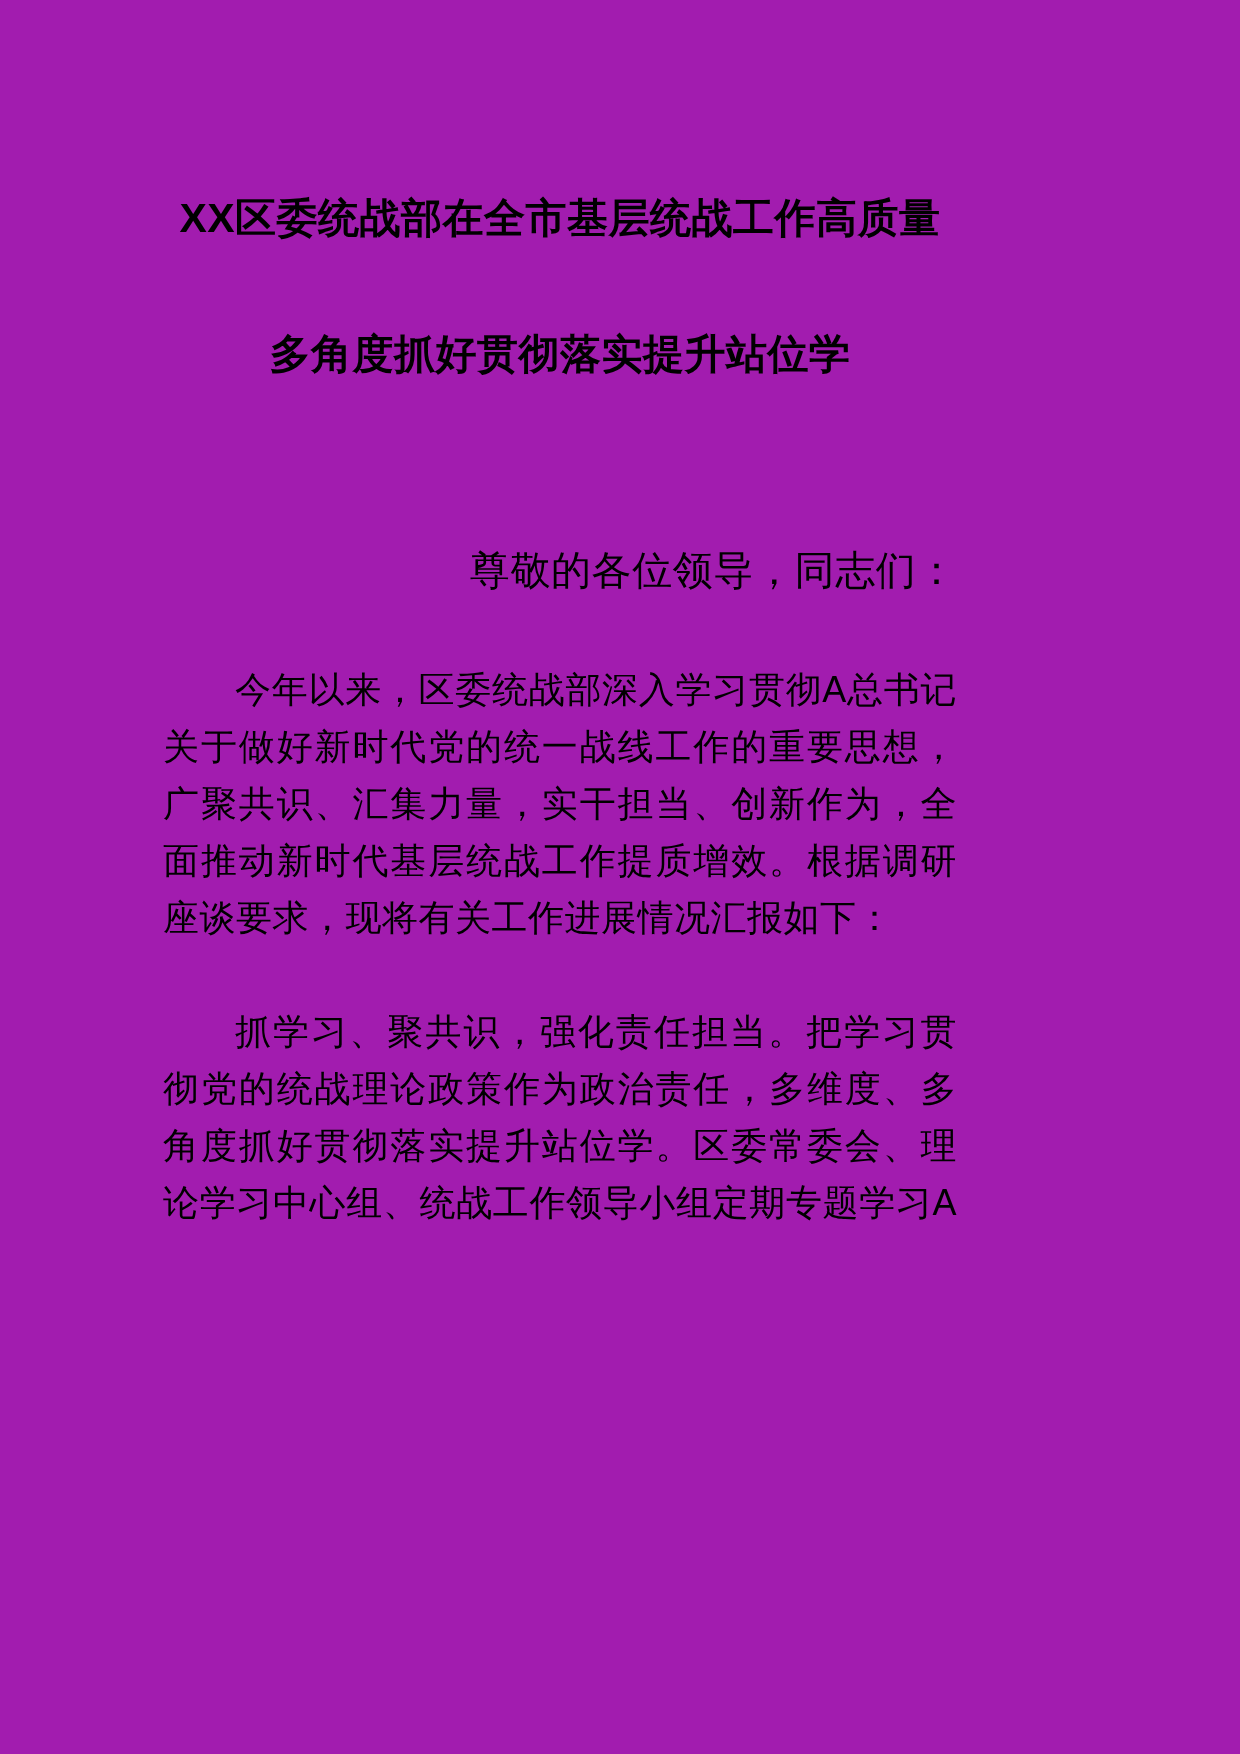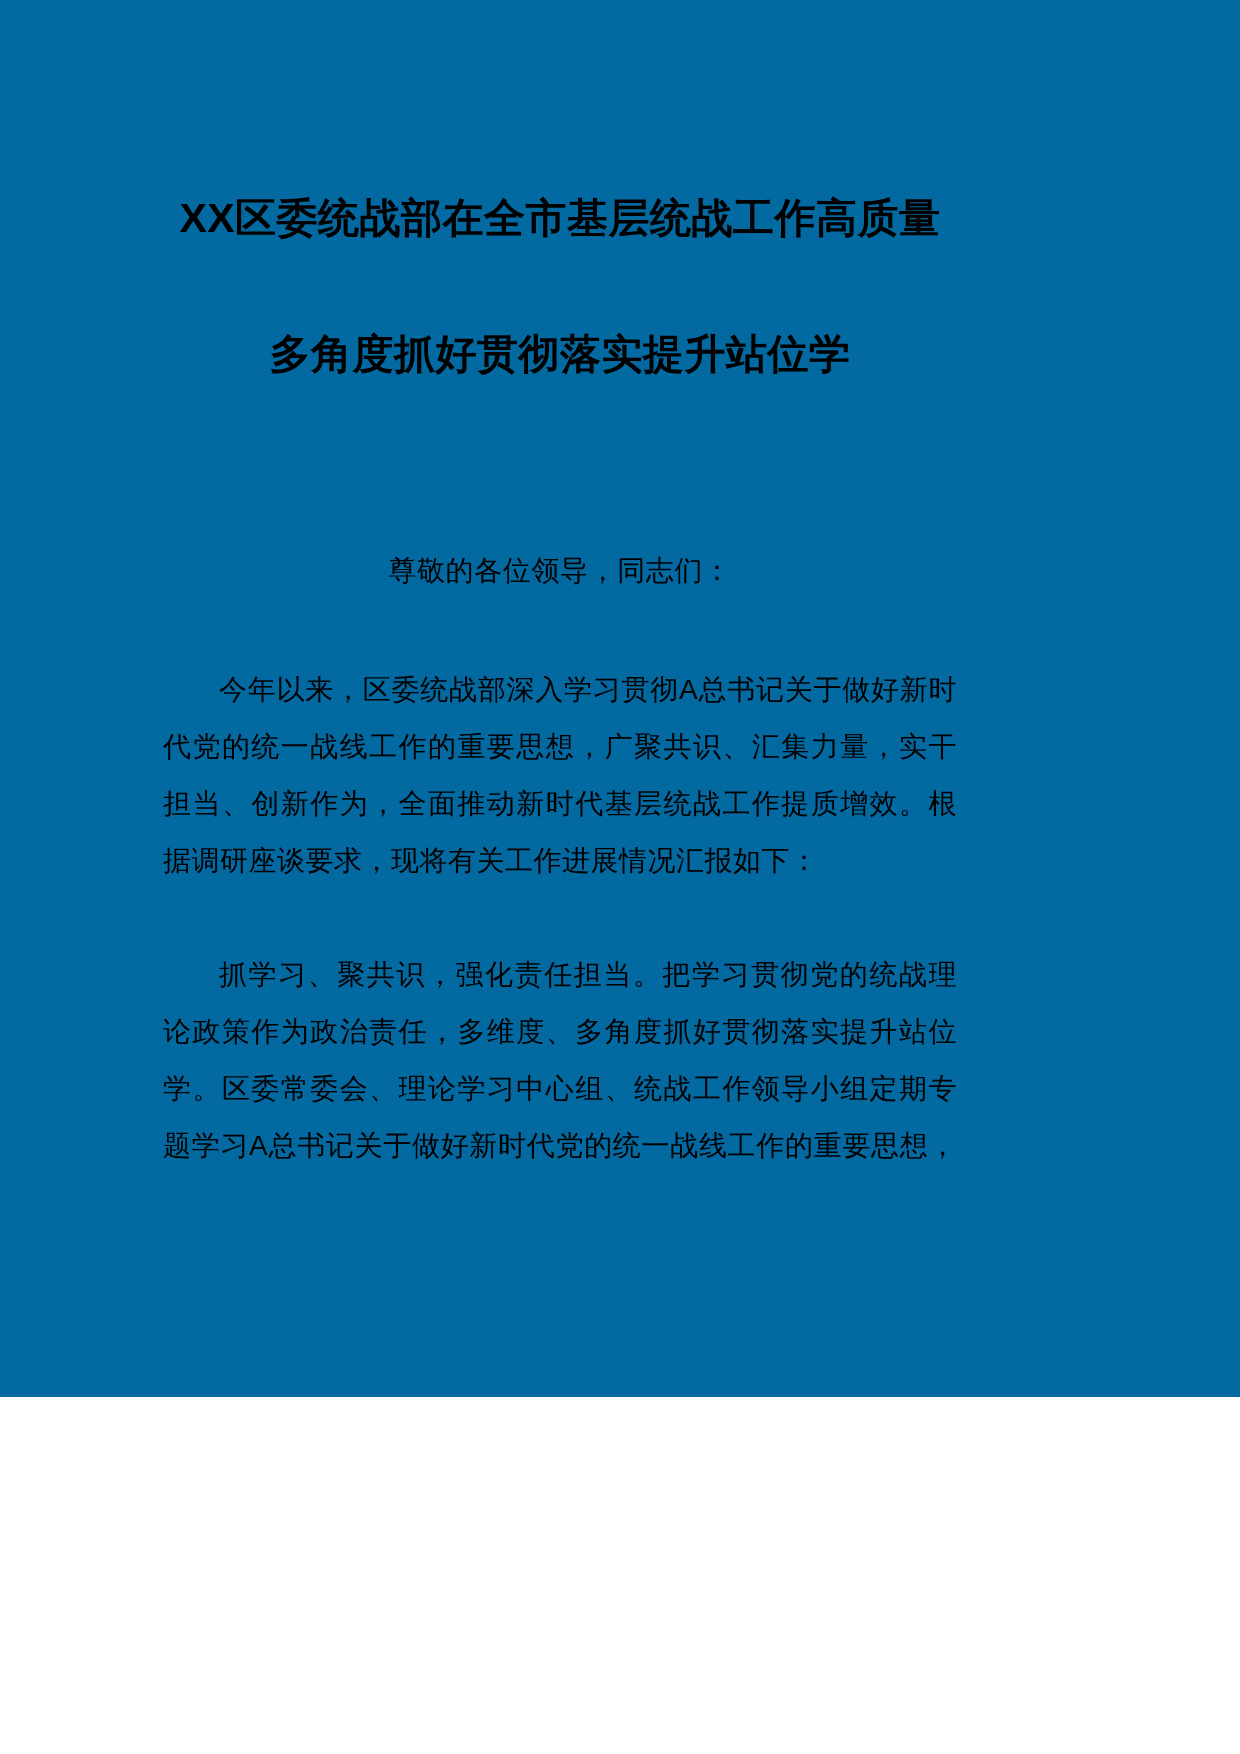--- a/index.html
+++ b/index.html
@@ -8,23 +8,23 @@
     background: #ffffff;
   }
   body {
     font-family: "Liberation Sans", "DejaVu Sans", sans-serif;
     color: #000000;
     -webkit-font-smoothing: antialiased;
   }
   .page {
     position: relative;
     width: 1240px;
-    height: 1397px;
+    height: 1754px;
     margin: 0 auto;
-    background: #0369a1;
+    background: #a21caf;
     overflow: hidden;
     box-sizing: border-box;
   }
   .content {
     position: absolute;
     left: 163px;
     top: 0;
     width: 794px;
   }
   .doc-title {
@@ -38,31 +38,31 @@
     color: #000000;
     padding-top: 150px;
     white-space: normal;
   }
   .doc-title .t-line {
     display: block;
   }
   .salutation {
     margin: 0;
     padding: 0;
-    font-size: 28px;
+    font-size: 40px;
     line-height: 57px;
     letter-spacing: 0.6px;
     color: #000000;
     padding-top: 120px;
-    text-align: center;
+    text-align: right;
   }
   .body-para {
     margin: 0;
     padding: 0;
-    font-size: 28px;
+    font-size: 36px;
     line-height: 57px;
     letter-spacing: 0.5px;
     color: #000000;
     text-align: justify;
     text-justify: inter-character;
     text-indent: 2em;
     white-space: normal;
   }
   .gap-para {
     margin-top: 57px;

